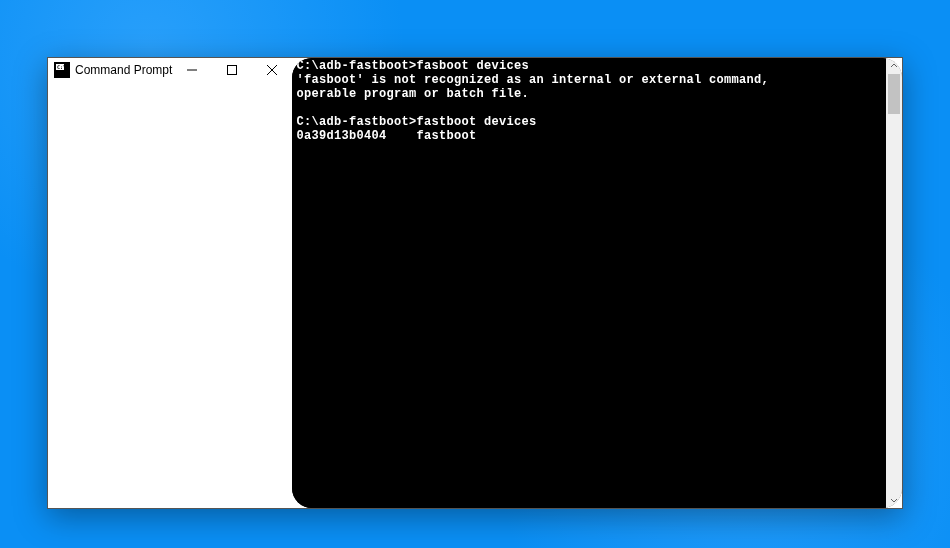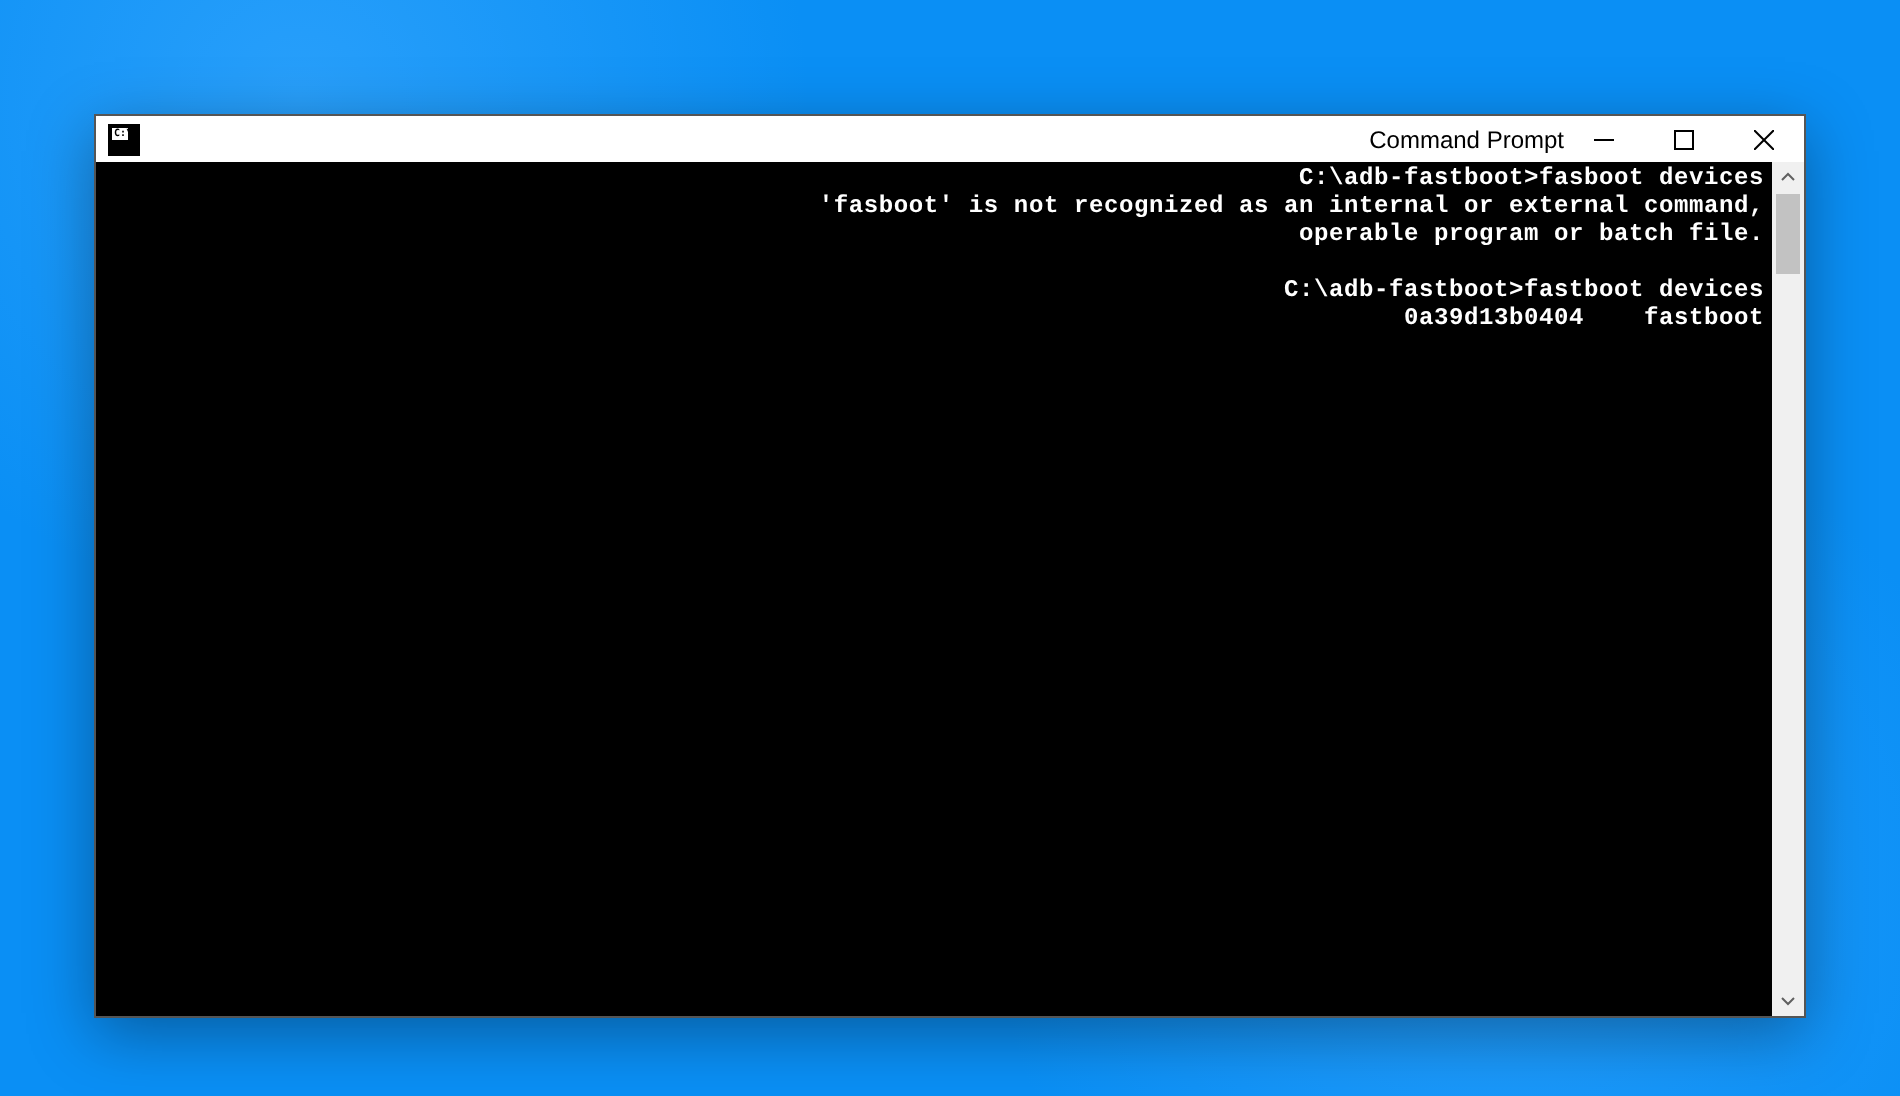--- a/index.html
+++ b/index.html
@@ -42,22 +42,21 @@
     .window {
       position: absolute;
       left: 47px;
       top: 57px;
       width: 856px;
       height: 452px;
       background: #ffffff;
       border: 1px solid #555;
       box-shadow: 0 8px 30px rgba(0,0,0,0.35);
       display: flex;
-      flex-direction: column;
-      text-align: right;
+      flex-direction: row;
     }
     .titlebar {
       height: 23px;
       background: #ffffff;
       display: flex;
       align-items: center;
       border-bottom: 0;
     }
     .titlebar-icon {
       width: 16px;
@@ -111,20 +110,21 @@
     }
     .win-btn svg {
       stroke: #000;
       fill: none;
     }
     .terminal-wrap {
       flex: 1;
       display: flex;
       background: #000;
       overflow: hidden;
+      border-radius: 20px;
     }
     .terminal {
       flex: 1;
       background: #000000;
       padding: 1px 4px;
       font-family: "Consolas", "Courier New", monospace;
       font-size: 12px;
       line-height: 14px;
       color: #ffffff;
       white-space: pre;

